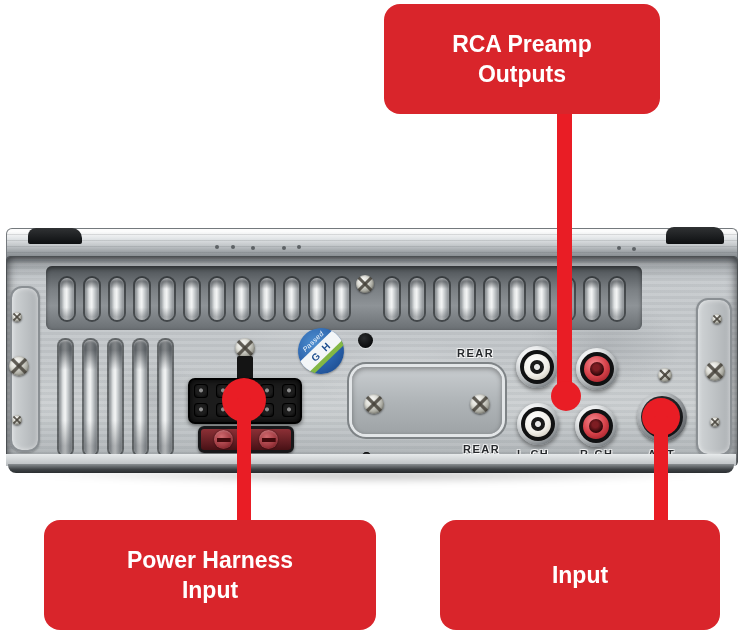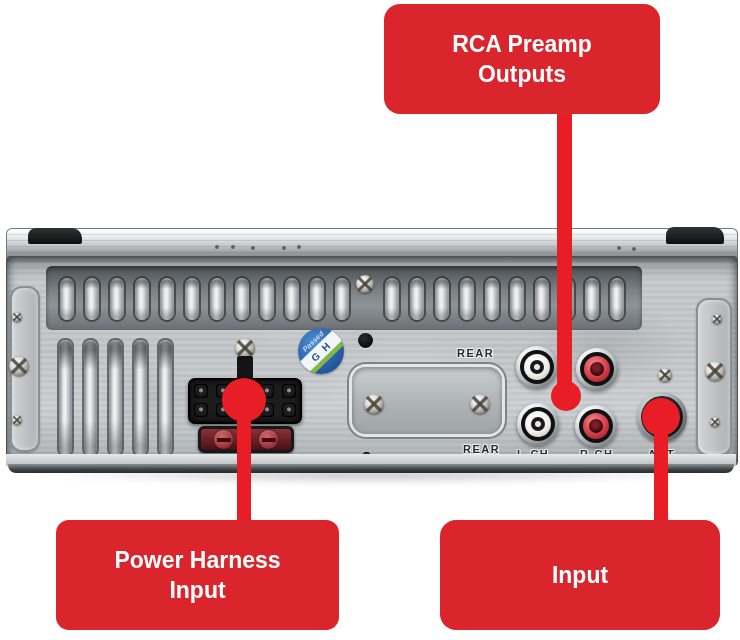--- a/index.html
+++ b/index.html
@@ -330,21 +330,21 @@
   <div class="abs dot" style="left:222px;top:378px;width:44px;height:44px;"></div>
   <div class="abs leader" style="left:237px;top:398px;width:14px;height:126px;"></div>
 
   <div class="abs dot" style="left:642px;top:398px;width:38px;height:38px;"></div>
   <div class="abs leader" style="left:654px;top:416px;width:14px;height:108px;"></div>
 
   <div class="abs callout" style="left:384px;top:4px;width:276px;height:110px;">
     <div>RCA Preamp</div>
     <div>Outputs</div>
   </div>
-  <div class="abs callout" style="left:56px;top:520px;width:283px;height:110px;border-radius:13px;">
+  <div class="abs callout" style="left:44px;top:520px;width:332px;height:110px;">
     <div>Power Harness</div>
     <div>Input</div>
   </div>
   <div class="abs callout" style="left:440px;top:520px;width:280px;height:110px;">
     <div>Input</div>
   </div>
 
 </div>
 
 </body></html>

